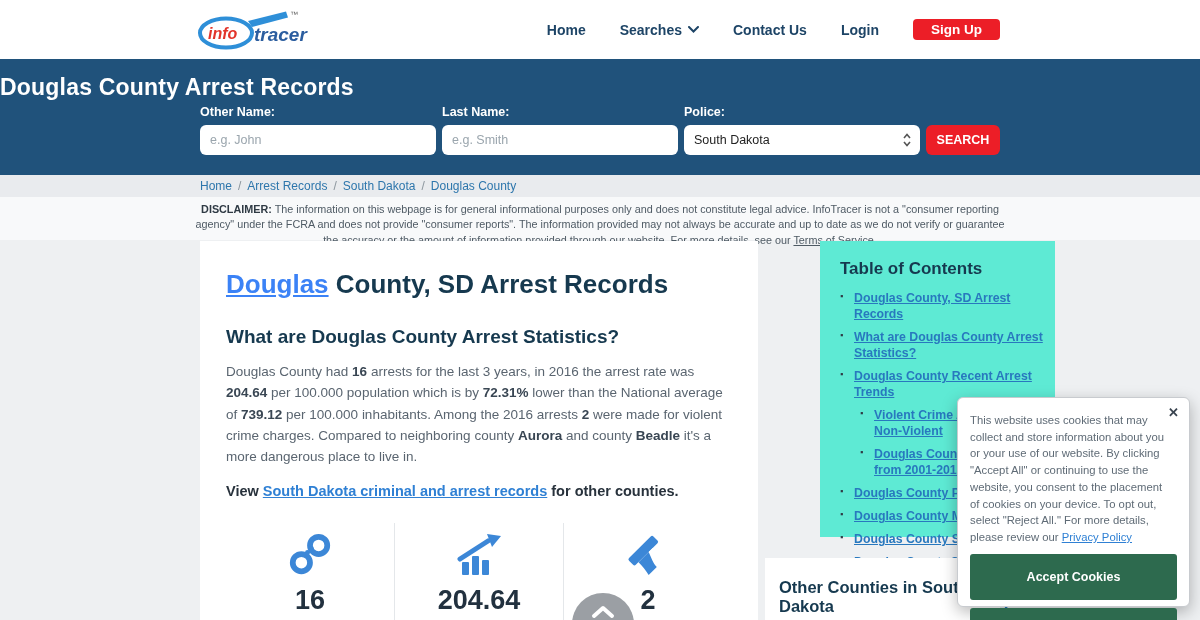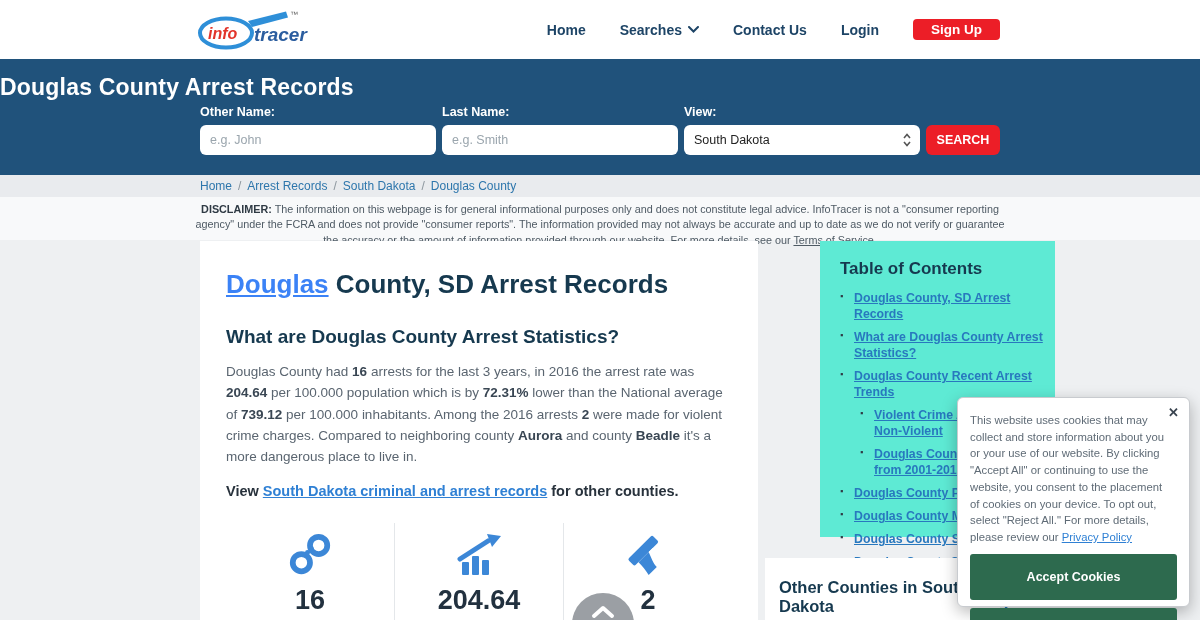--- a/index.html
+++ b/index.html
@@ -108,21 +108,21 @@
   <div class="form-row">
     <div class="field">
       <label>Other Name:</label>
       <input type="text" placeholder="e.g. John" style="">
     </div>
     <div class="field">
       <label>Last Name:</label>
       <input type="text" placeholder="e.g. Smith" style="">
     </div>
     <div class="field">
-      <label>View:</label>
+      <label>Police:</label>
       <div class="state-select">
         <span>South Dakota</span>
         <svg width="10" height="16" viewBox="0 0 10 16">
           <polyline points="2,6 5,2.5 8,6" fill="none" stroke="#555" stroke-width="1.6"></polyline>
           <polyline points="2,10 5,13.5 8,10" fill="none" stroke="#555" stroke-width="1.6"></polyline>
         </svg>
       </div>
     </div>
     <button class="btn-search">SEARCH</button>
   </div>

